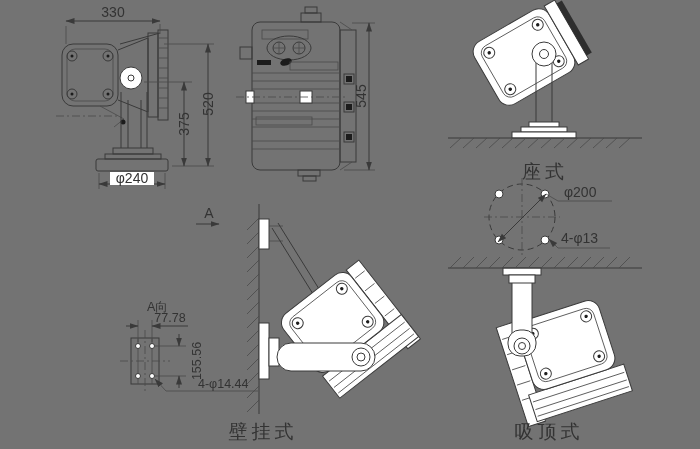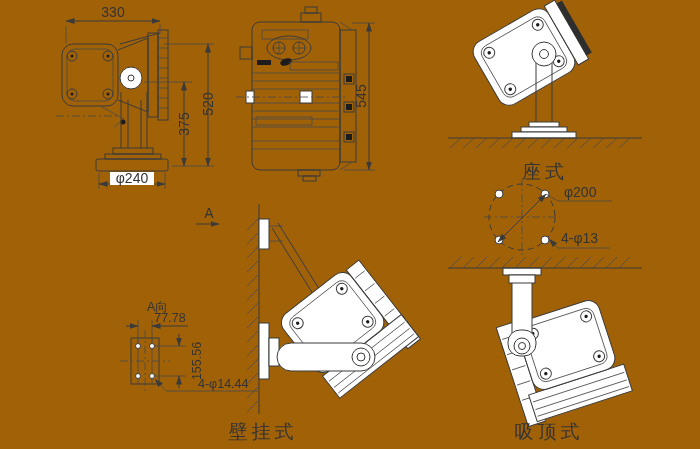--- a/index.html
+++ b/index.html
@@ -1,16 +1,16 @@
 <!DOCTYPE html>
 <html><head>
 <meta charset="utf-8">
 <style>
   html,body{margin:0;padding:0;background:#fff;}
-  .canvas{position:relative;width:700px;height:449px;background:#a16207;overflow:hidden;
+  .canvas{position:relative;width:700px;height:449px;background:#737373;overflow:hidden;
           font-family:"Liberation Sans", sans-serif;}
   svg{position:absolute;left:0;top:0;}
   svg text{fill:#333;font-family:"Liberation Sans", sans-serif;}
   .dim{font-size:14px;}
   .dim-sm{font-size:12.5px;}
   .cn{font-size:19px;letter-spacing:4px;}
   .ln{stroke:#3a3a3a;stroke-width:1;fill:none;}
   .lnF{stroke:#3a3a3a;stroke-width:1;fill:#ffffff;}
   .thin{stroke:#4a4a4a;stroke-width:0.8;fill:none;}
   .dash{stroke-dasharray:8 3 2 3;}

